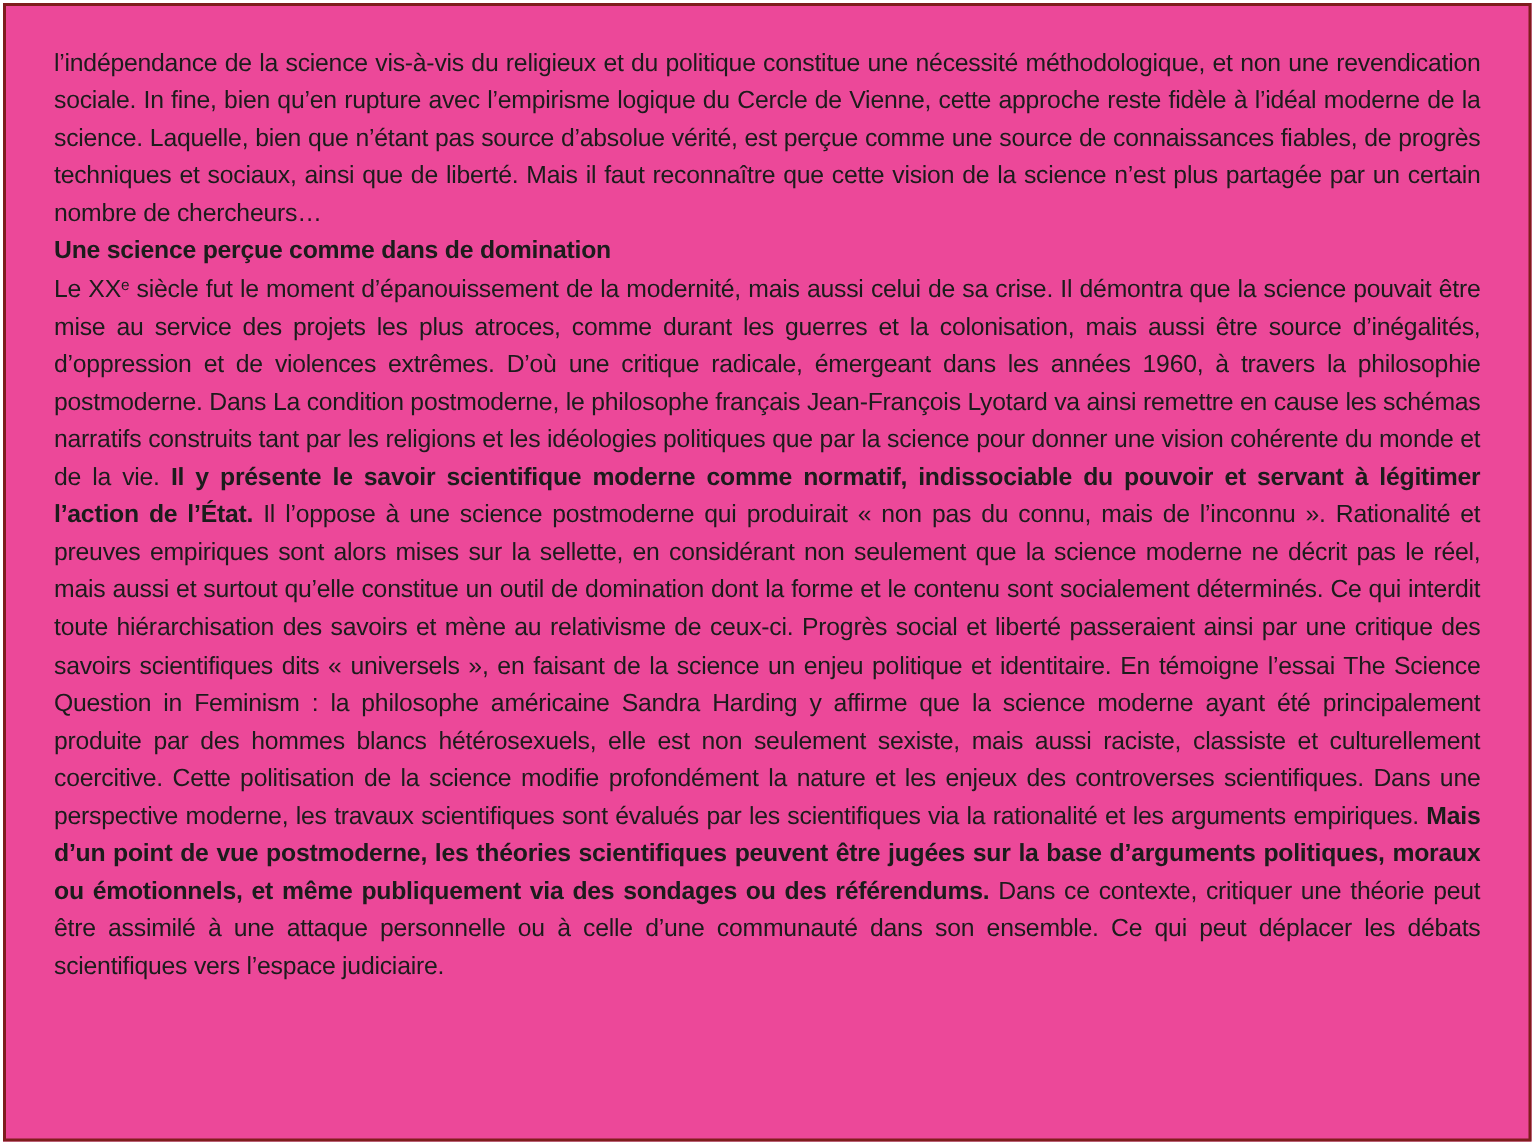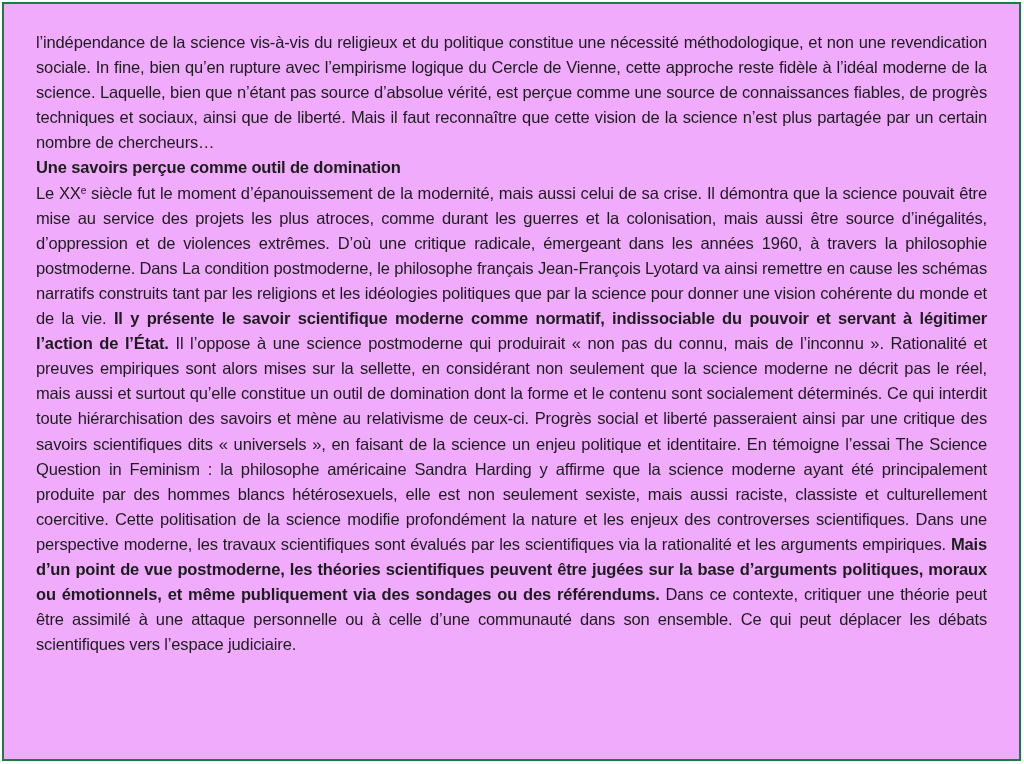--- a/index.html
+++ b/index.html
@@ -13,23 +13,23 @@
     position: relative;
     font-family: "Liberation Sans", sans-serif;
     overflow: hidden;
   }
   .page-frame {
     position: absolute;
     left: 2px;
     top: 2px;
     right: 3px;
     bottom: 3px;
-    border: 2px solid #15803d;
+    border: 2px solid #7f1d1d;
     box-sizing: border-box;
-    background: #f0abfc;
+    background: #ec4899;
     overflow: hidden;
   }
   .doc-content {
     position: absolute;
     left: 32px;
     right: 32px;
     top: 26px;
     bottom: 4px;
     color: #1c1c1c;
     font-size: 16.5px;
@@ -51,16 +51,16 @@
     line-height: 0;
   }
   p.heading { font-weight: bold; }
 </style>
 </head>
 <body>
 
 <div class="page-frame">
   <div class="doc-content">
       <p class="para"><span>l’indépendance de la science vis-à-vis du religieux et du politique constitue une nécessité méthodologique, et non une revendication sociale. In fine, bien qu’en rupture avec l’empirisme logique du Cercle de Vienne, cette approche reste fidèle à l’idéal moderne de la science. Laquelle, bien que n’étant pas source d’absolue vérité, est perçue comme une source de connaissances fiables, de progrès techniques et sociaux, ainsi que de liberté. Mais il faut reconnaître que cette vision de la science n’est plus partagée par un certain nombre de chercheurs…</span></p>
-      <p class="para heading"><span class="run-bold">Une savoirs perçue comme outil de domination</span></p>
+      <p class="para heading"><span class="run-bold">Une science perçue comme dans de domination</span></p>
       <p class="para"><span>Le XX</span><span class="run-super">e</span><span> siècle fut le moment d’épanouissement de la modernité, mais aussi celui de sa crise. Il démontra que la science pouvait être mise au service des projets les plus atroces, comme durant les guerres et la colonisation, mais aussi être source d’inégalités, d’oppression et de violences extrêmes. D’où une critique radicale, émergeant dans les années 1960, à travers la philosophie postmoderne. Dans </span><span class="run-italic">La condition postmoderne</span><span>, le philosophe français Jean-François Lyotard va ainsi remettre en cause les schémas narratifs construits tant par les religions et les idéologies politiques que par la science pour donner une vision cohérente du monde et de la vie. </span><span class="run-bold">Il y présente le savoir scientifique moderne comme normatif, indissociable du pouvoir et servant à légitimer l’action de l’État.</span><span> Il l’oppose à une science postmoderne qui produirait «&nbsp;non pas du connu, mais de l’inconnu&nbsp;». Rationalité et preuves empiriques sont alors mises sur la sellette, en considérant non seulement que la science moderne ne décrit pas le réel, mais aussi et surtout qu’elle constitue un outil de domination dont la forme et le contenu sont socialement déterminés. Ce qui interdit toute hiérarchisation des savoirs et mène au relativisme de ceux-ci. Progrès social et liberté passeraient ainsi par une critique des savoirs scientifiques dits «&nbsp;universels&nbsp;», en faisant de la science un enjeu politique et identitaire. En témoigne l’essai The Science Question in Feminism&nbsp;: la philosophe américaine Sandra Harding y affirme que la science moderne ayant été principalement produite par des hommes blancs hétérosexuels, elle est non seulement sexiste, mais aussi raciste, classiste et culturellement coercitive. Cette politisation de la science modifie profondément la nature et les enjeux des controverses scientifiques. Dans une perspective moderne, les travaux scientifiques sont évalués par les scientifiques via la rationalité et les arguments empiriques. </span><span class="run-bold">Mais d’un point de vue postmoderne, les théories scientifiques peuvent être jugées sur la base d’arguments politiques, moraux ou émotionnels, et même publiquement via des sondages ou des référendums.</span><span> Dans ce contexte, critiquer une théorie peut être assimilé à une attaque personnelle ou à celle d’une communauté dans son ensemble. Ce qui peut déplacer les débats scientifiques vers l’espace judiciaire.</span></p>
     </div>
 </div>
 
 </body></html>

